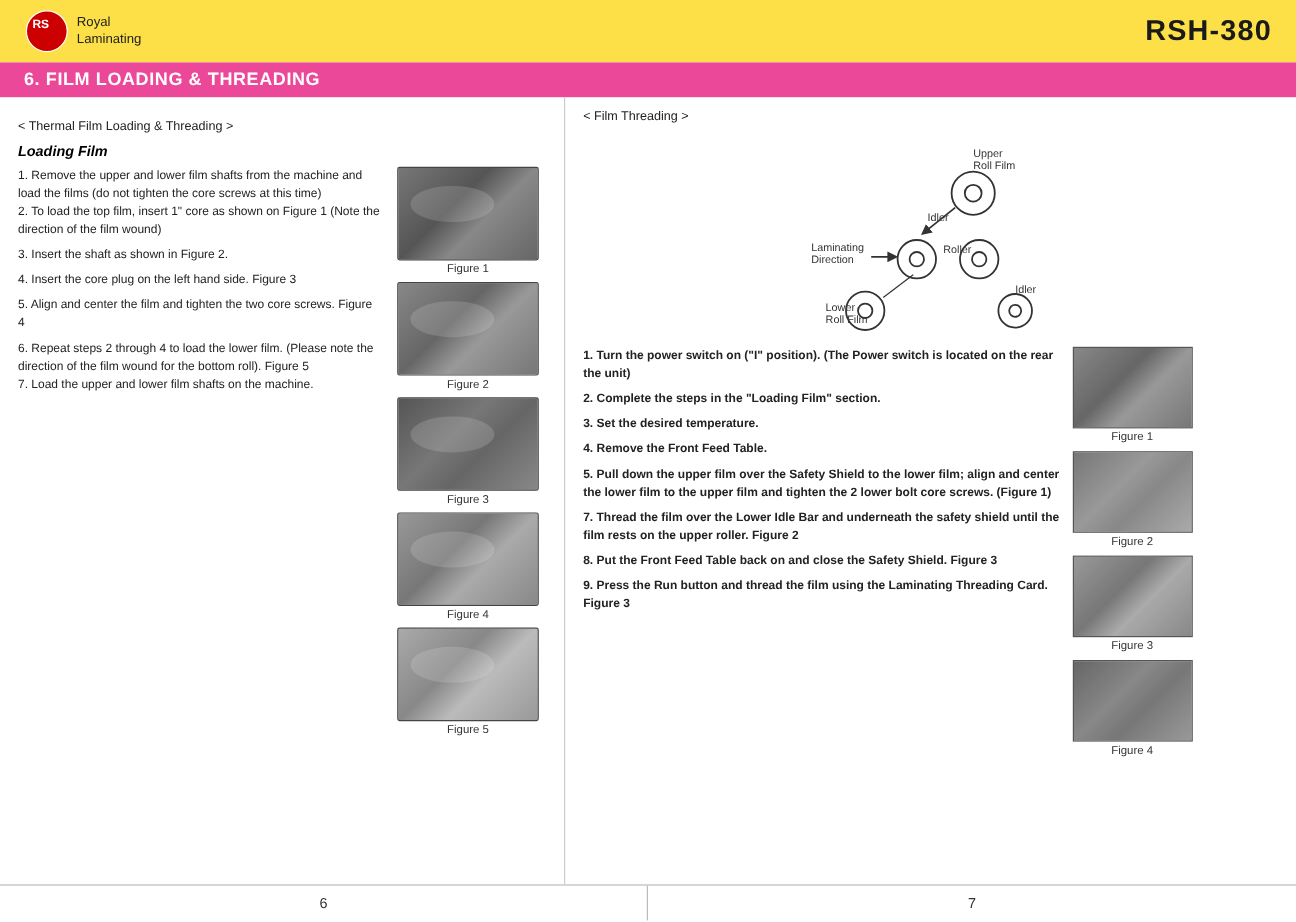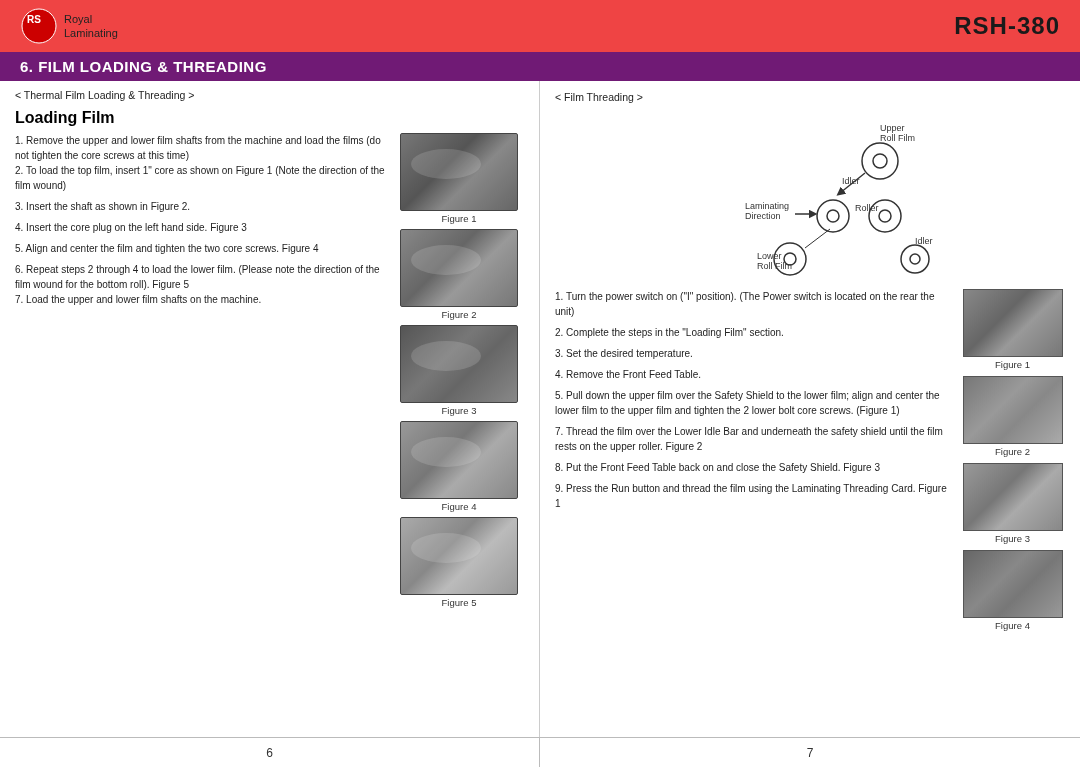--- a/index.html
+++ b/index.html
@@ -9,21 +9,21 @@
       height: 768px;
       background: #fff;
       font-family: Arial, sans-serif;
       font-size: 11px;
       overflow: hidden;
       position: relative;
     }
 
     
     .header {
-      background: #ef4444;
+      background: #fde047;
       height: 52px;
       display: flex;
       align-items: center;
       justify-content: space-between;
       padding: 12px 20px;
     }
 
     .logo-area {
       display: flex;
       align-items: center;
@@ -43,21 +43,21 @@
 
     .model-number {
       font-size: 24px;
       font-weight: bold;
       color: #1a1a1a;
       letter-spacing: 1px;
     }
 
     
     .section-title-bar {
-      background: #701a75;
+      background: #ec4899;
       padding: 6px 20px;
       display: flex;
       align-items: center;
     }
 
     .section-title {
       color: #fff;
       font-size: 15px;
       font-weight: bold;
       letter-spacing: 0.5px;
@@ -65,43 +65,44 @@
     }
 
     
     .main-content {
       display: flex;
       height: calc(768px - 52px - 30px - 30px);
     }
 
     
     .left-panel {
-      width: 540px;
+      width: 471px;
       border-right: 1px solid #ccc;
-      padding: 8px 15px;
+      padding: 18px 15px;
       overflow: hidden;
     }
 
     
     .right-panel {
       width: 540px;
       padding: 10px 15px;
       overflow: hidden;
     }
 
     .subsection-title {
       font-size: 10.5px;
       font-weight: normal;
       margin-bottom: 8px;
       color: #222;
     }
 
     .loading-film-title {
+      font-style: italic;
       font-weight: bold;
-      font-size: 16px;
+      font-size: 12px;
       margin-bottom: 6px;
     }
 
     
     .panel-inner {
       display: flex;
       gap: 7px;
     }
 
     .text-col {
@@ -146,20 +147,21 @@
     
     .right-figures-col {
       width: 105px;
       display: flex;
       flex-direction: column;
       gap: 6px;
     }
 
     .right-text-col {
       flex: 1;
+      font-weight: bold;
     }
 
     
     .footer {
       height: 30px;
       border-top: 1px solid #bbb;
       display: flex;
     }
 
     .footer-left {
@@ -350,21 +352,21 @@
     <div class="panel-inner">
 
       <div class="right-text-col">
         <div class="step-text">1. Turn the power switch on ("I" position).  (The Power switch is located on the rear the unit)</div>
         <div class="step-text">2. Complete the steps in the  "Loading Film" section.</div>
         <div class="step-text">3. Set the desired temperature.</div>
         <div class="step-text">4. Remove the Front Feed Table.</div>
         <div class="step-text">5. Pull down the upper film over the Safety Shield to the lower film; align and center the lower film to the upper film and tighten the 2 lower bolt core screws. (Figure 1)</div>
         <div class="step-text">7. Thread the film over the Lower Idle Bar and underneath the safety shield until the film rests on the upper roller. Figure 2</div>
         <div class="step-text">8. Put the Front Feed Table back on and close the Safety Shield.  Figure 3</div>
-        <div class="step-text">9. Press the Run button and thread the film using the Laminating Threading Card.  Figure 1</div>
+        <div class="step-text">9. Press the Run button and thread the film using the Laminating Threading Card.  Figure 3</div>
       </div>
 
       <div class="right-figures-col">
 
         <div class="figure-block">
           <div class="right-figure-img" style="background: linear-gradient(135deg,#888 0%,#666 40%,#999 60%,#777 100%);"></div>
           <span class="figure-label">Figure 1</span>
         </div>
 
         <div class="figure-block">

